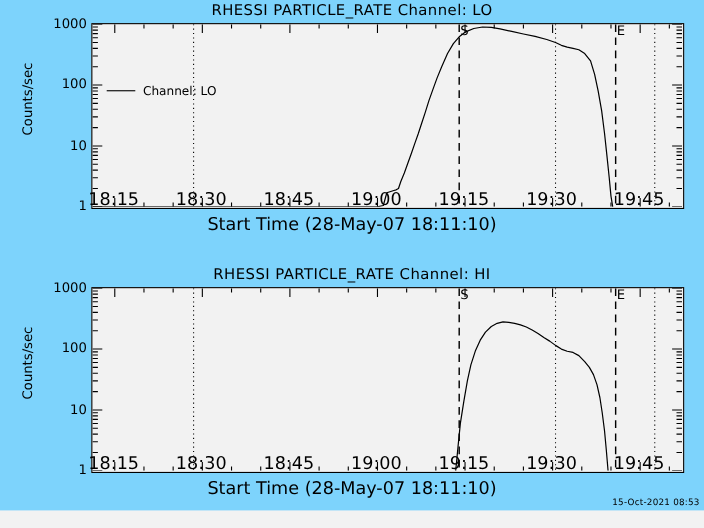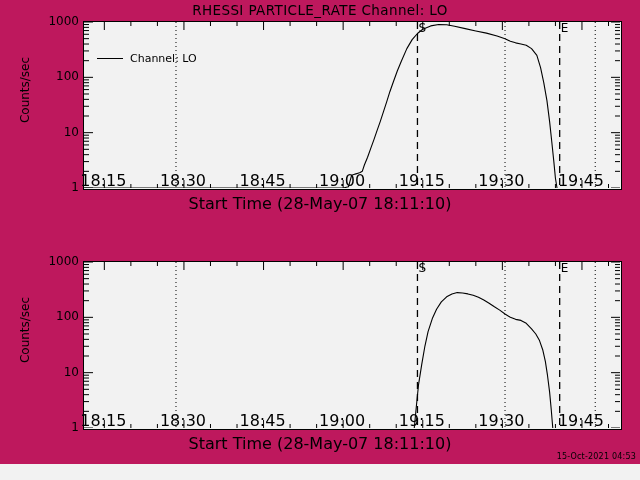--- a/index.html
+++ b/index.html
@@ -1,37 +1,37 @@
 <!DOCTYPE html>
 <html><head>
 <meta charset="utf-8">
 <style>
   html,body{margin:0;padding:0;background:#f2f2f2;}
   body{width:640px;height:480px;overflow:hidden;
        font-family:"DejaVu Sans",sans-serif;color:#000;}
-  .page{position:relative;width:640px;height:464px;background:#be185d;}
+  .page{position:relative;width:640px;height:464px;background:#7dd3fc;}
   .panel{position:absolute;left:0;width:640px;height:240px;}
   #panel-lo{top:0;}
   #panel-hi{top:240px;}
   .ptitle{position:absolute;top:2px;left:0;width:640px;text-align:center;
           font-size:13.5px;letter-spacing:.4px;white-space:nowrap;}
   .frame{position:absolute;left:83px;top:21px;width:539px;height:169px;
          border:1.3px solid #000;box-sizing:border-box;background:#f2f2f2;}
   .ylabel{position:absolute;left:-10px;top:60px;width:120px;
           transform:rotate(-90deg);transform-origin:left top;
           font-size:12px;text-align:center;white-space:nowrap;}
   .ytick{position:absolute;right:644px;width:60px;text-align:right;
          font-size:12px;line-height:1;transform:translateY(-50%);white-space:nowrap;}
   .xtick{position:absolute;top:173px;font-size:16px;line-height:1;
          transform:translateX(-50%);white-space:nowrap;}
   .xlabel{position:absolute;top:194px;left:0;width:640px;text-align:center;
           font-size:16px;white-space:nowrap;}
   .stamp{position:absolute;right:4px;bottom:3px;font-size:8px;
          letter-spacing:.2px;white-space:nowrap;}
-  .legend{position:absolute;font-size:11px;white-space:nowrap;}
+  .legend{position:absolute;font-size:11px;white-space:nowrap;margin-top:25px;}
   .legend .lsample{display:inline-block;width:26px;border-top:1.3px solid #000;
                    vertical-align:middle;margin-right:7px;}
   .legend .ltext{vertical-align:middle;}
   svg{display:block;}
   .marklbl{position:absolute;font-size:12px;line-height:1;white-space:nowrap;}
 </style>
 </head>
 <body>
 
 <div class="page">
@@ -158,20 +158,21 @@
       <div class="xtick" style="left: 103.343px;">18:15</div>
       <div class="xtick" style="left: 182.947px;">18:30</div>
       <div class="xtick" style="left: 262.551px;">18:45</div>
       <div class="xtick" style="left: 342.155px;">19:00</div>
       <div class="xtick" style="left: 421.759px;">19:15</div>
       <div class="xtick" style="left: 501.363px;">19:30</div>
       <div class="xtick" style="left: 580.967px;">19:45</div>
     </div>
 
   <div class="panel" id="panel-hi">
+    <div class="ptitle">RHESSI PARTICLE_RATE Channel: HI</div>
     <div class="frame">
       <svg id="svg-hi" width="536" height="166" viewBox="0 0 536 166">
           <line x1="0" y1="166" x2="9" y2="166" stroke="#000" stroke-width="1"></line>
           <line x1="536" y1="166" x2="527" y2="166" stroke="#000" stroke-width="1"></line>
           <line x1="0" y1="149.34300690659305" x2="5" y2="149.34300690659305" stroke="#000" stroke-width="1"></line>
           <line x1="536" y1="149.34300690659305" x2="531" y2="149.34300690659305" stroke="#000" stroke-width="1"></line>
           <line x1="0" y1="139.5992905721787" x2="5" y2="139.5992905721787" stroke="#000" stroke-width="1"></line>
           <line x1="536" y1="139.5992905721787" x2="531" y2="139.5992905721787" stroke="#000" stroke-width="1"></line>
           <line x1="0" y1="132.6860138131861" x2="5" y2="132.6860138131861" stroke="#000" stroke-width="1"></line>
           <line x1="536" y1="132.6860138131861" x2="531" y2="132.6860138131861" stroke="#000" stroke-width="1"></line>
@@ -281,14 +282,14 @@
       <div class="ytick" style="top: 21px; right: 561px;">1000</div>
       <div class="xtick" style="left: 103.343px;">18:15</div>
       <div class="xtick" style="left: 182.947px;">18:30</div>
       <div class="xtick" style="left: 262.551px;">18:45</div>
       <div class="xtick" style="left: 342.155px;">19:00</div>
       <div class="xtick" style="left: 421.759px;">19:15</div>
       <div class="xtick" style="left: 501.363px;">19:30</div>
       <div class="xtick" style="left: 580.967px;">19:45</div>
     </div>
 
-  <div class="stamp">15-Oct-2021 04:53</div>
+  <div class="stamp">15-Oct-2021 08:53</div>
 </div>
 
 </body></html>

